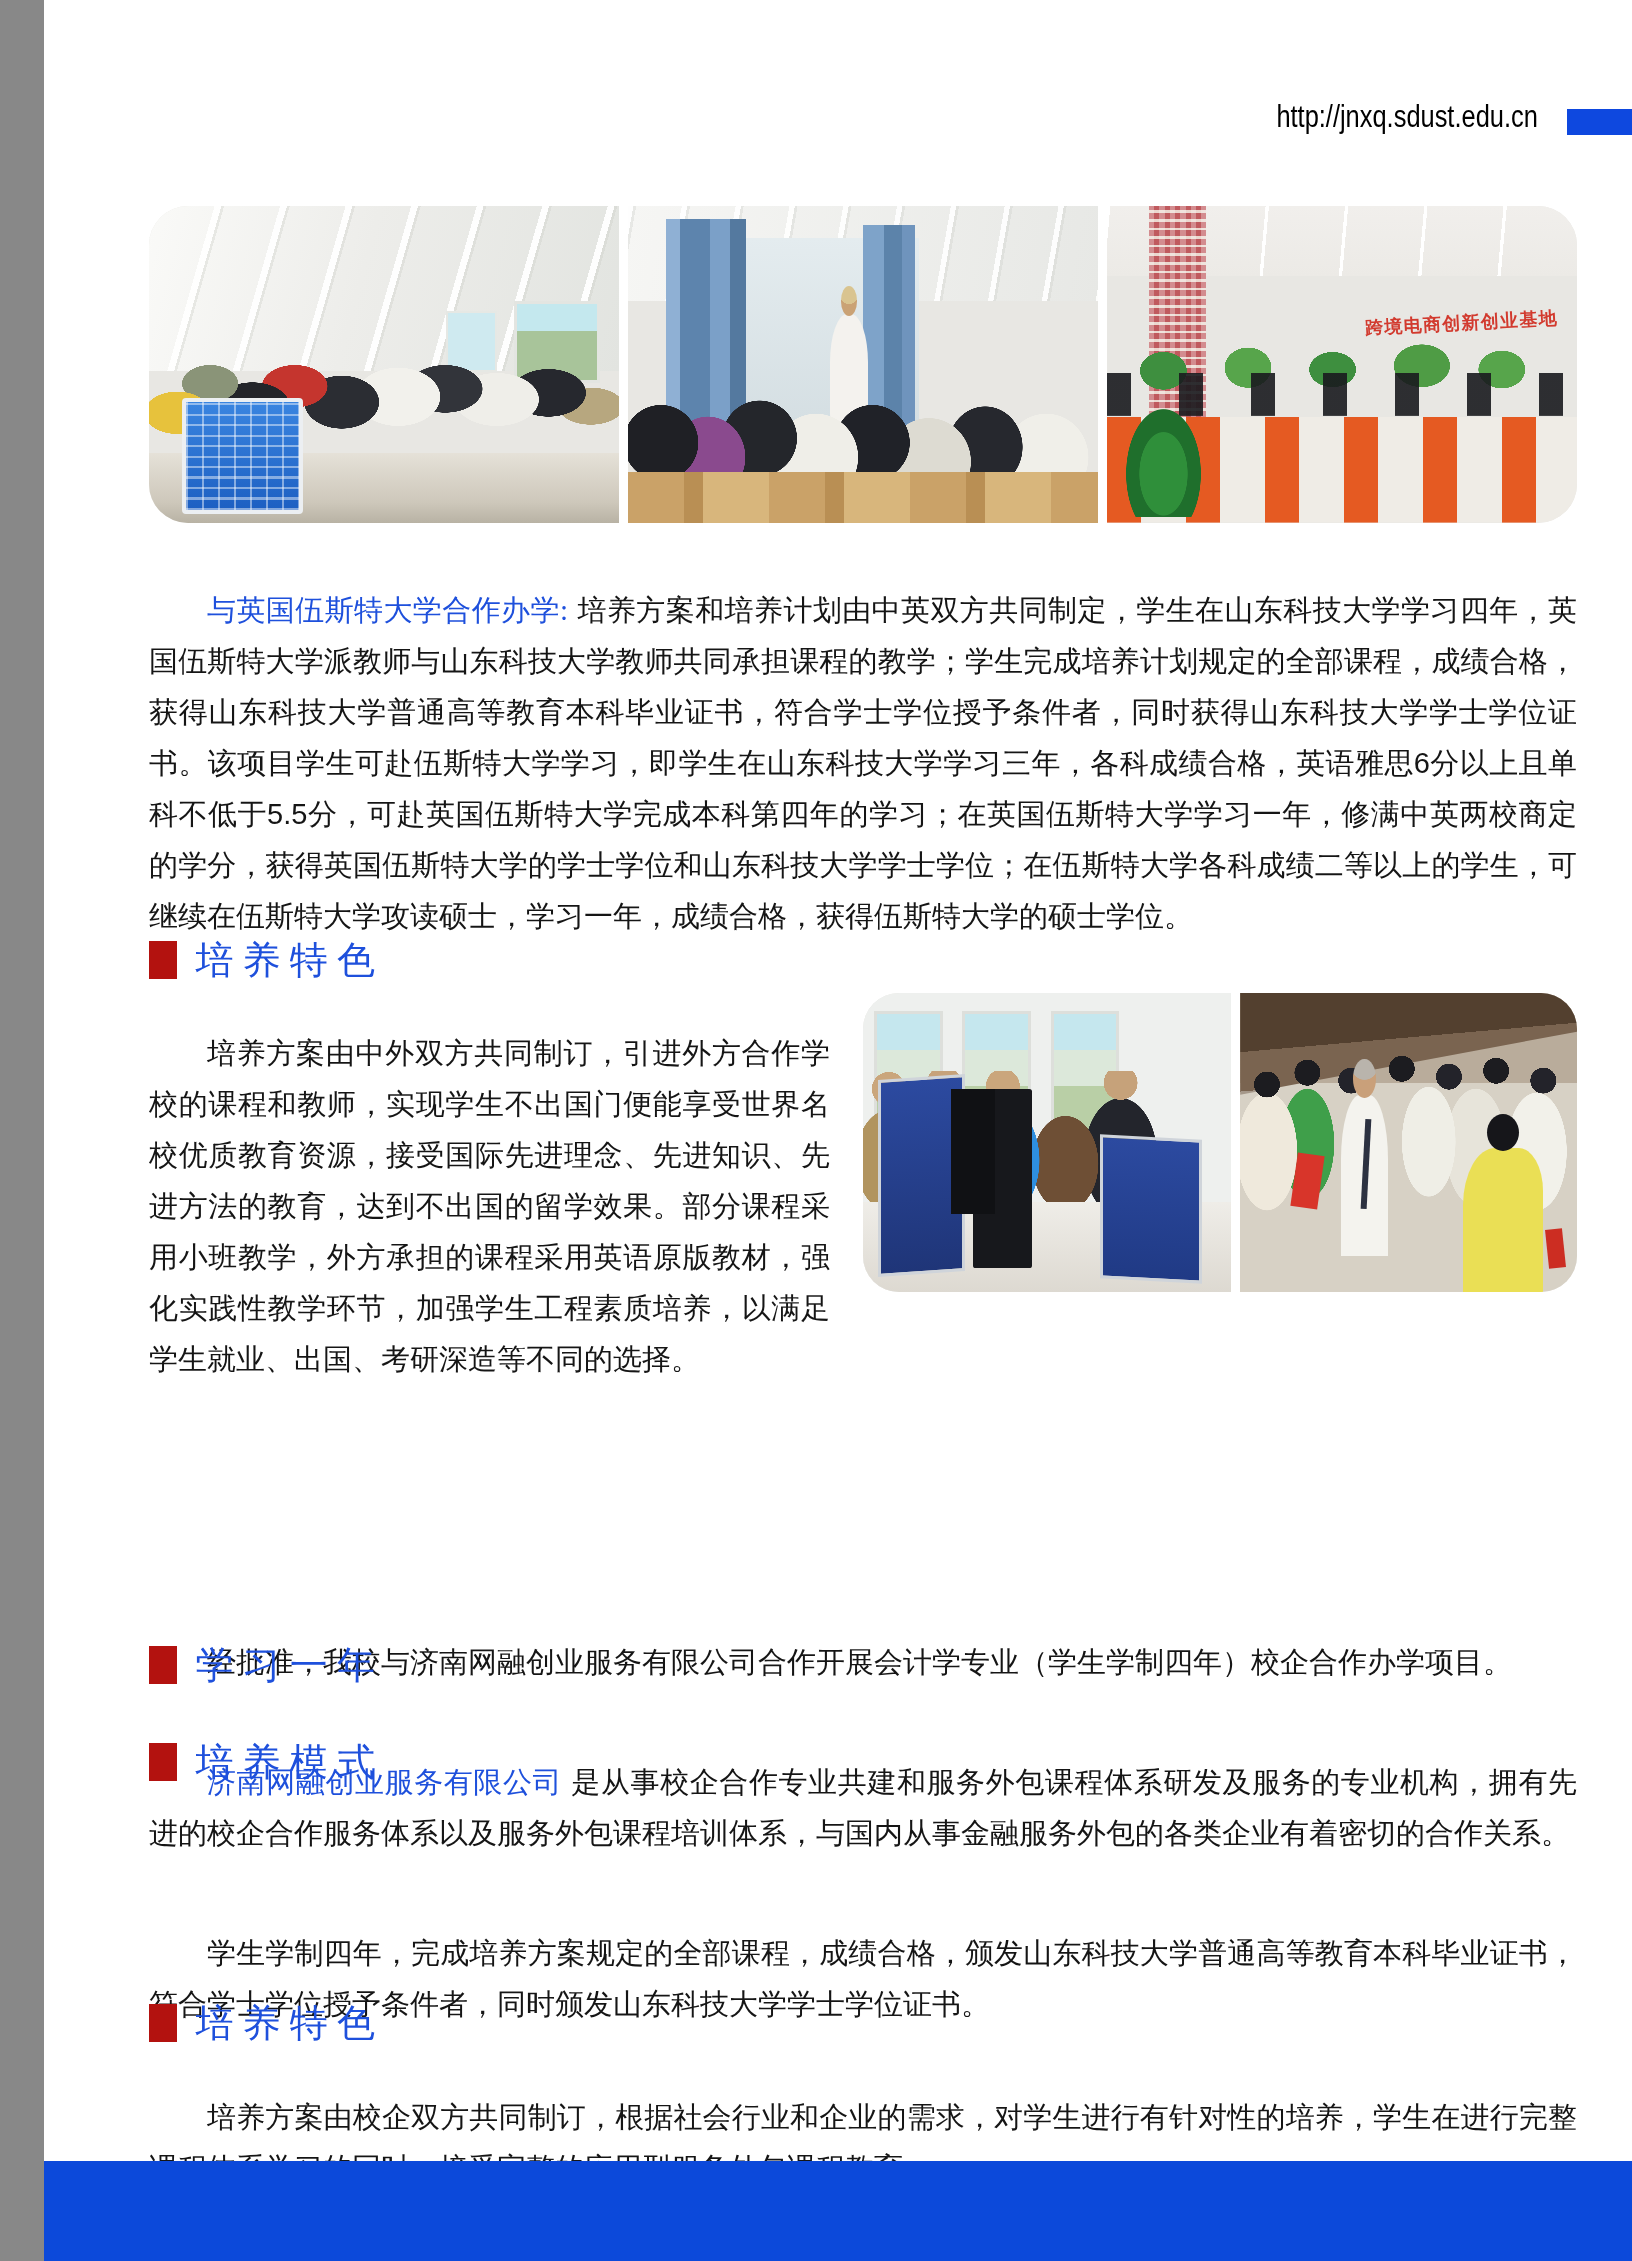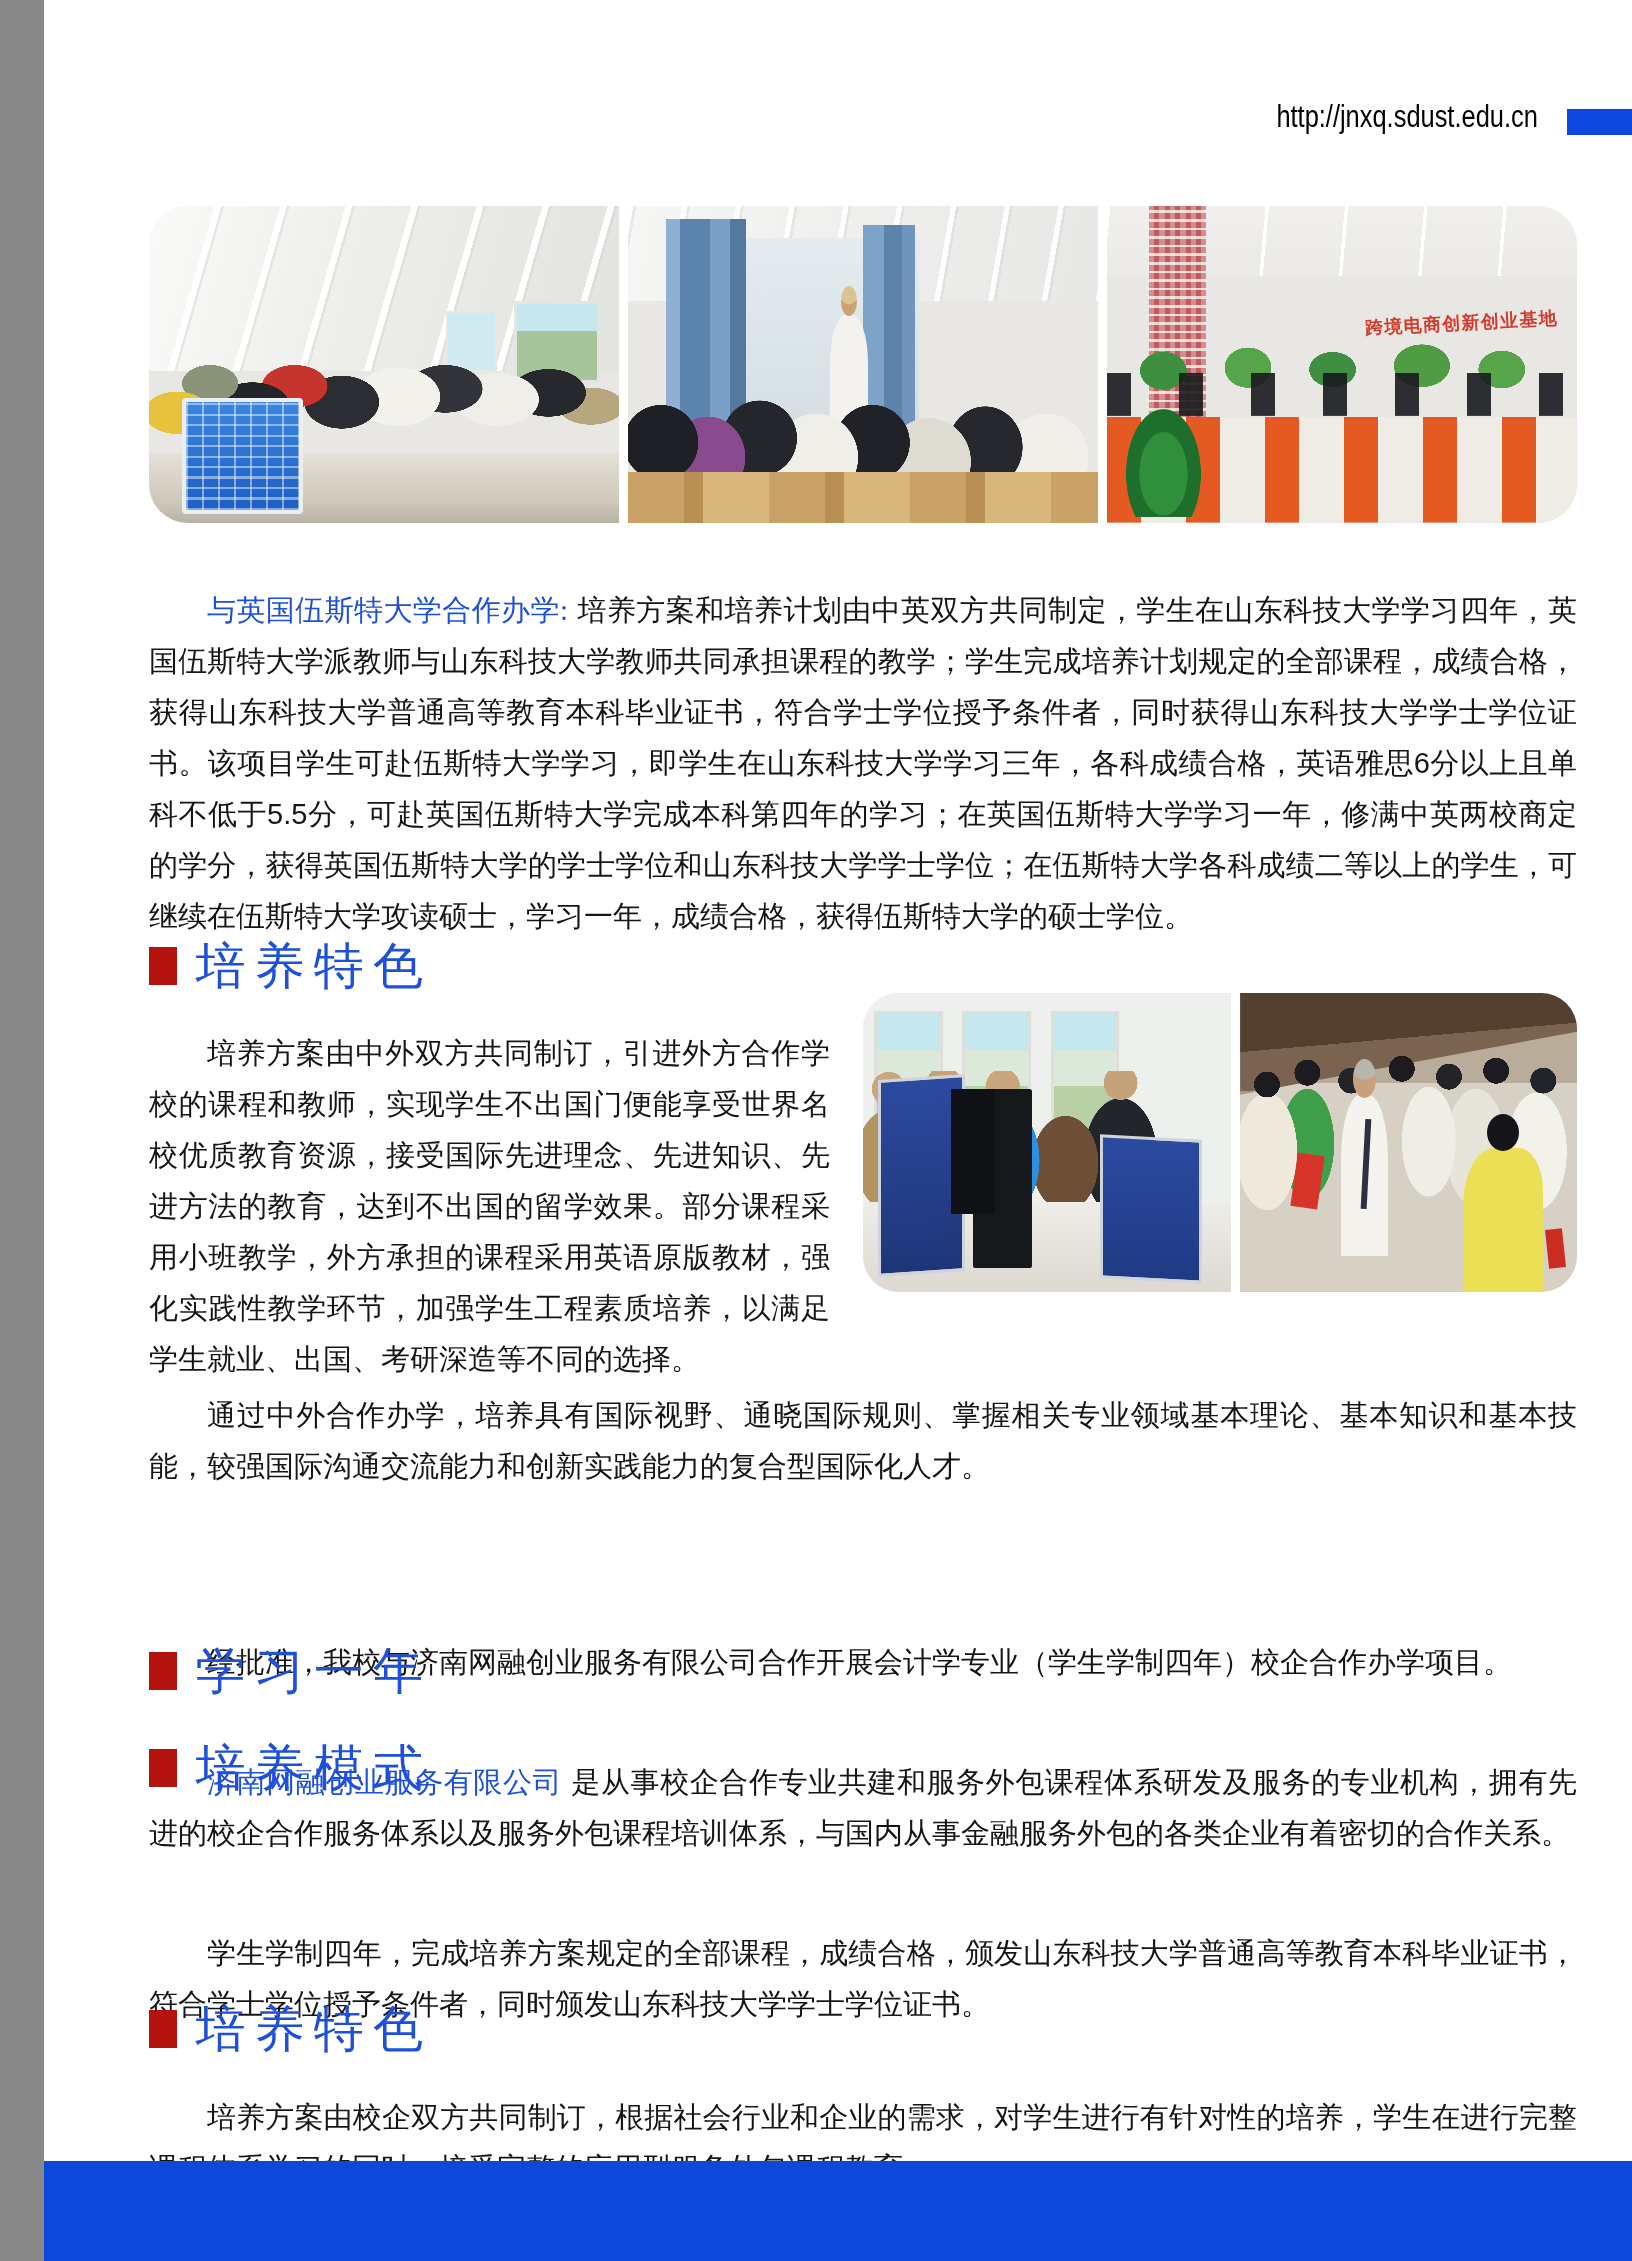--- a/index.html
+++ b/index.html
@@ -13,21 +13,21 @@
         background:var(--brand-blue,#0E48DF);}
 
   
   .para{position:absolute;left:105px;width:1428px;font-size:29px;line-height:51px;
         text-align:justify;text-indent:58px;color:#151515;}
   .lead-blue{color:var(--text-blue,#1E50DC);font-family:Liberation Serif, serif;}
   .gap-after{margin-right:9.2px;}
 
   .sec-title{position:absolute;left:105px;display:flex;align-items:center;}
   .sec-title .sq{width:28px;height:38px;background:var(--red-bullet,#B3120F);margin-right:18.4px;}
-  .sec-title .t{font-size:50px;letter-spacing:9.2px;color:var(--text-blue,#1E50DC);line-height:1;}
+  .sec-title .t{font-size:38px;letter-spacing:9.2px;color:var(--text-blue,#1E50DC);line-height:1;}
 
   
   .banner{position:absolute;left:105px;top:1511px;width:1428px;height:70px;display:flex;}
   .banner .dark{width:546px;height:100%;background:var(--banner-dark,#0F41D9);
                 color:#fff;font-size:41px;letter-spacing:8px;line-height:70px;padding-left:20px;box-sizing:border-box;white-space:nowrap;}
   .banner .mid{width:47px;height:100%;background:var(--banner-mid,#3E9AE8);}
   .banner .light{flex:1;height:100%;background:var(--banner-light,#58D4F8);}
 
   
   .footer{position:absolute;left:0;top:2161px;width:1633px;height:100px;background:var(--footer-blue,#0C49DA);}
@@ -223,21 +223,20 @@
       <div class="phb-roof"></div>
       <div class="phb-crowd"></div>
       <div class="phb-teacher"></div>
       <div class="phb-tie"></div>
       <div class="phb-red1"></div>
       <div class="phb-yellow"></div>
       <div class="phb-red2"></div>
     </div>
   </div>
 
-  <p class="para" style="top:1361px">通过中外合作办学，培养具有国际视野、通晓国际规则、掌握相关专业领域基本理论、基本知识和基本技能，较强国际沟通交流能力和创新实践能力的复合型国际化人才。</p>
 
 
   <p class="para" style="top:1608px">经批准，我校与济南网融创业服务有限公司合作开展会计学专业（学生学制四年）校企合作办学项目。</p>
 
   <div class="sec-title" style="top:1646px">
     <span class="sq"></span>
     <span class="t">学习一年</span>
   </div>
   <p class="para" style="top:1728px"><span class="lead-blue gap-after">济南网融创业服务有限公司</span><span>是从事校企合作专业共建和服务外包课程体系研发及服务的专业机构，拥有先进的校企合作服务体系以及服务外包课程培训体系，与国内从事金融服务外包的各类企业有着密切的合作关系。</span></p>
 

